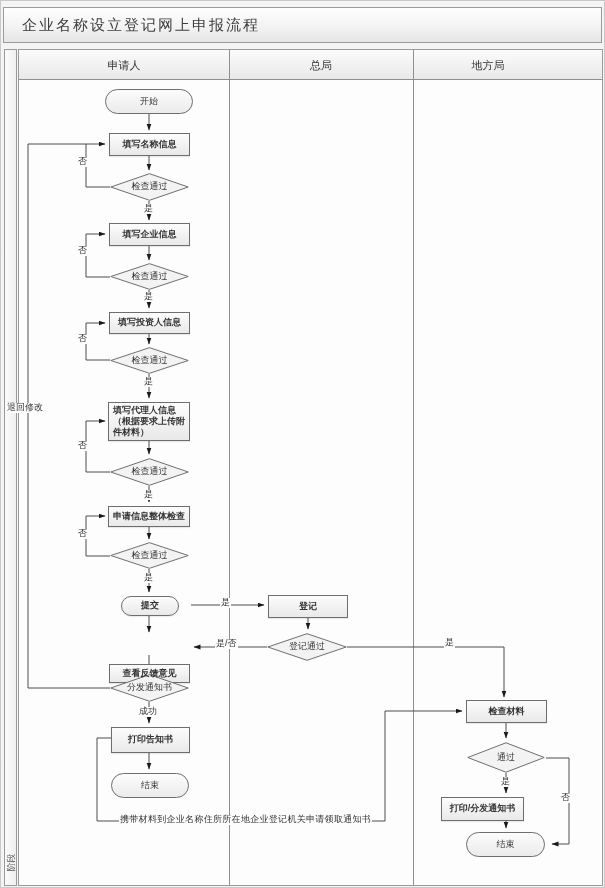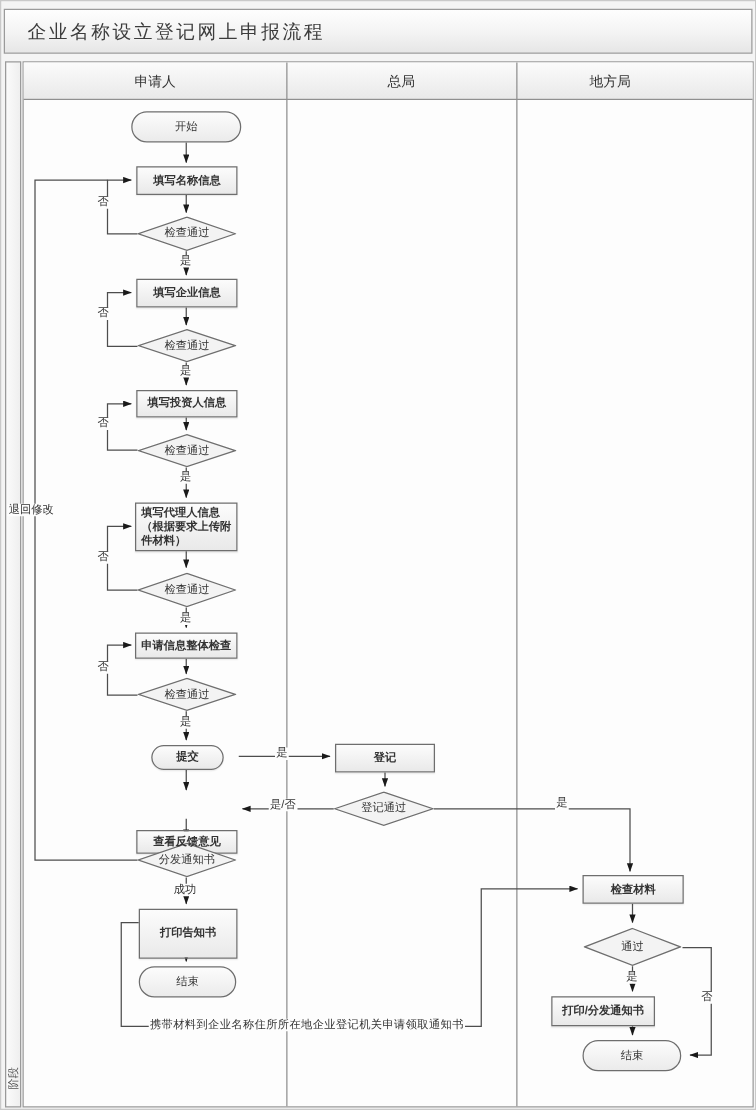--- a/index.html
+++ b/index.html
@@ -153,21 +153,21 @@
     </div>
   <div class="node rect" style="left:108px;top:635px;width:81px;height:19px;margin-top:28px;">
       <span class="lbl">查看反馈意见</span>
     </div>
   <div class="node diamond" style="left:109px;top:673px;width:79px;height:28px;">
       <svg viewBox="0 0 100 40" preserveAspectRatio="none">
         <polygon points="50,1 99,20 50,39 1,20"></polygon>
       </svg>
       <span class="lbl">分发通知书</span>
     </div>
-  <div class="node rect" style="left:110px;top:726px;width:79px;height:40px;">
+  <div class="node rect" style="left:110px;top:726px;width:79px;height:26px;">
       <span class="lbl">打印告知书</span>
     </div>
   <div class="node oval" style="left:110px;top:772px;width:78px;height:25px;">
       <span class="lbl">结束</span>
     </div>
 
   <div class="node rect" style="left:267px;top:594px;width:80px;height:23px;">
       <span class="lbl">登记</span>
     </div>
   <div class="node diamond" style="left:266px;top:632px;width:80px;height:28px;">

